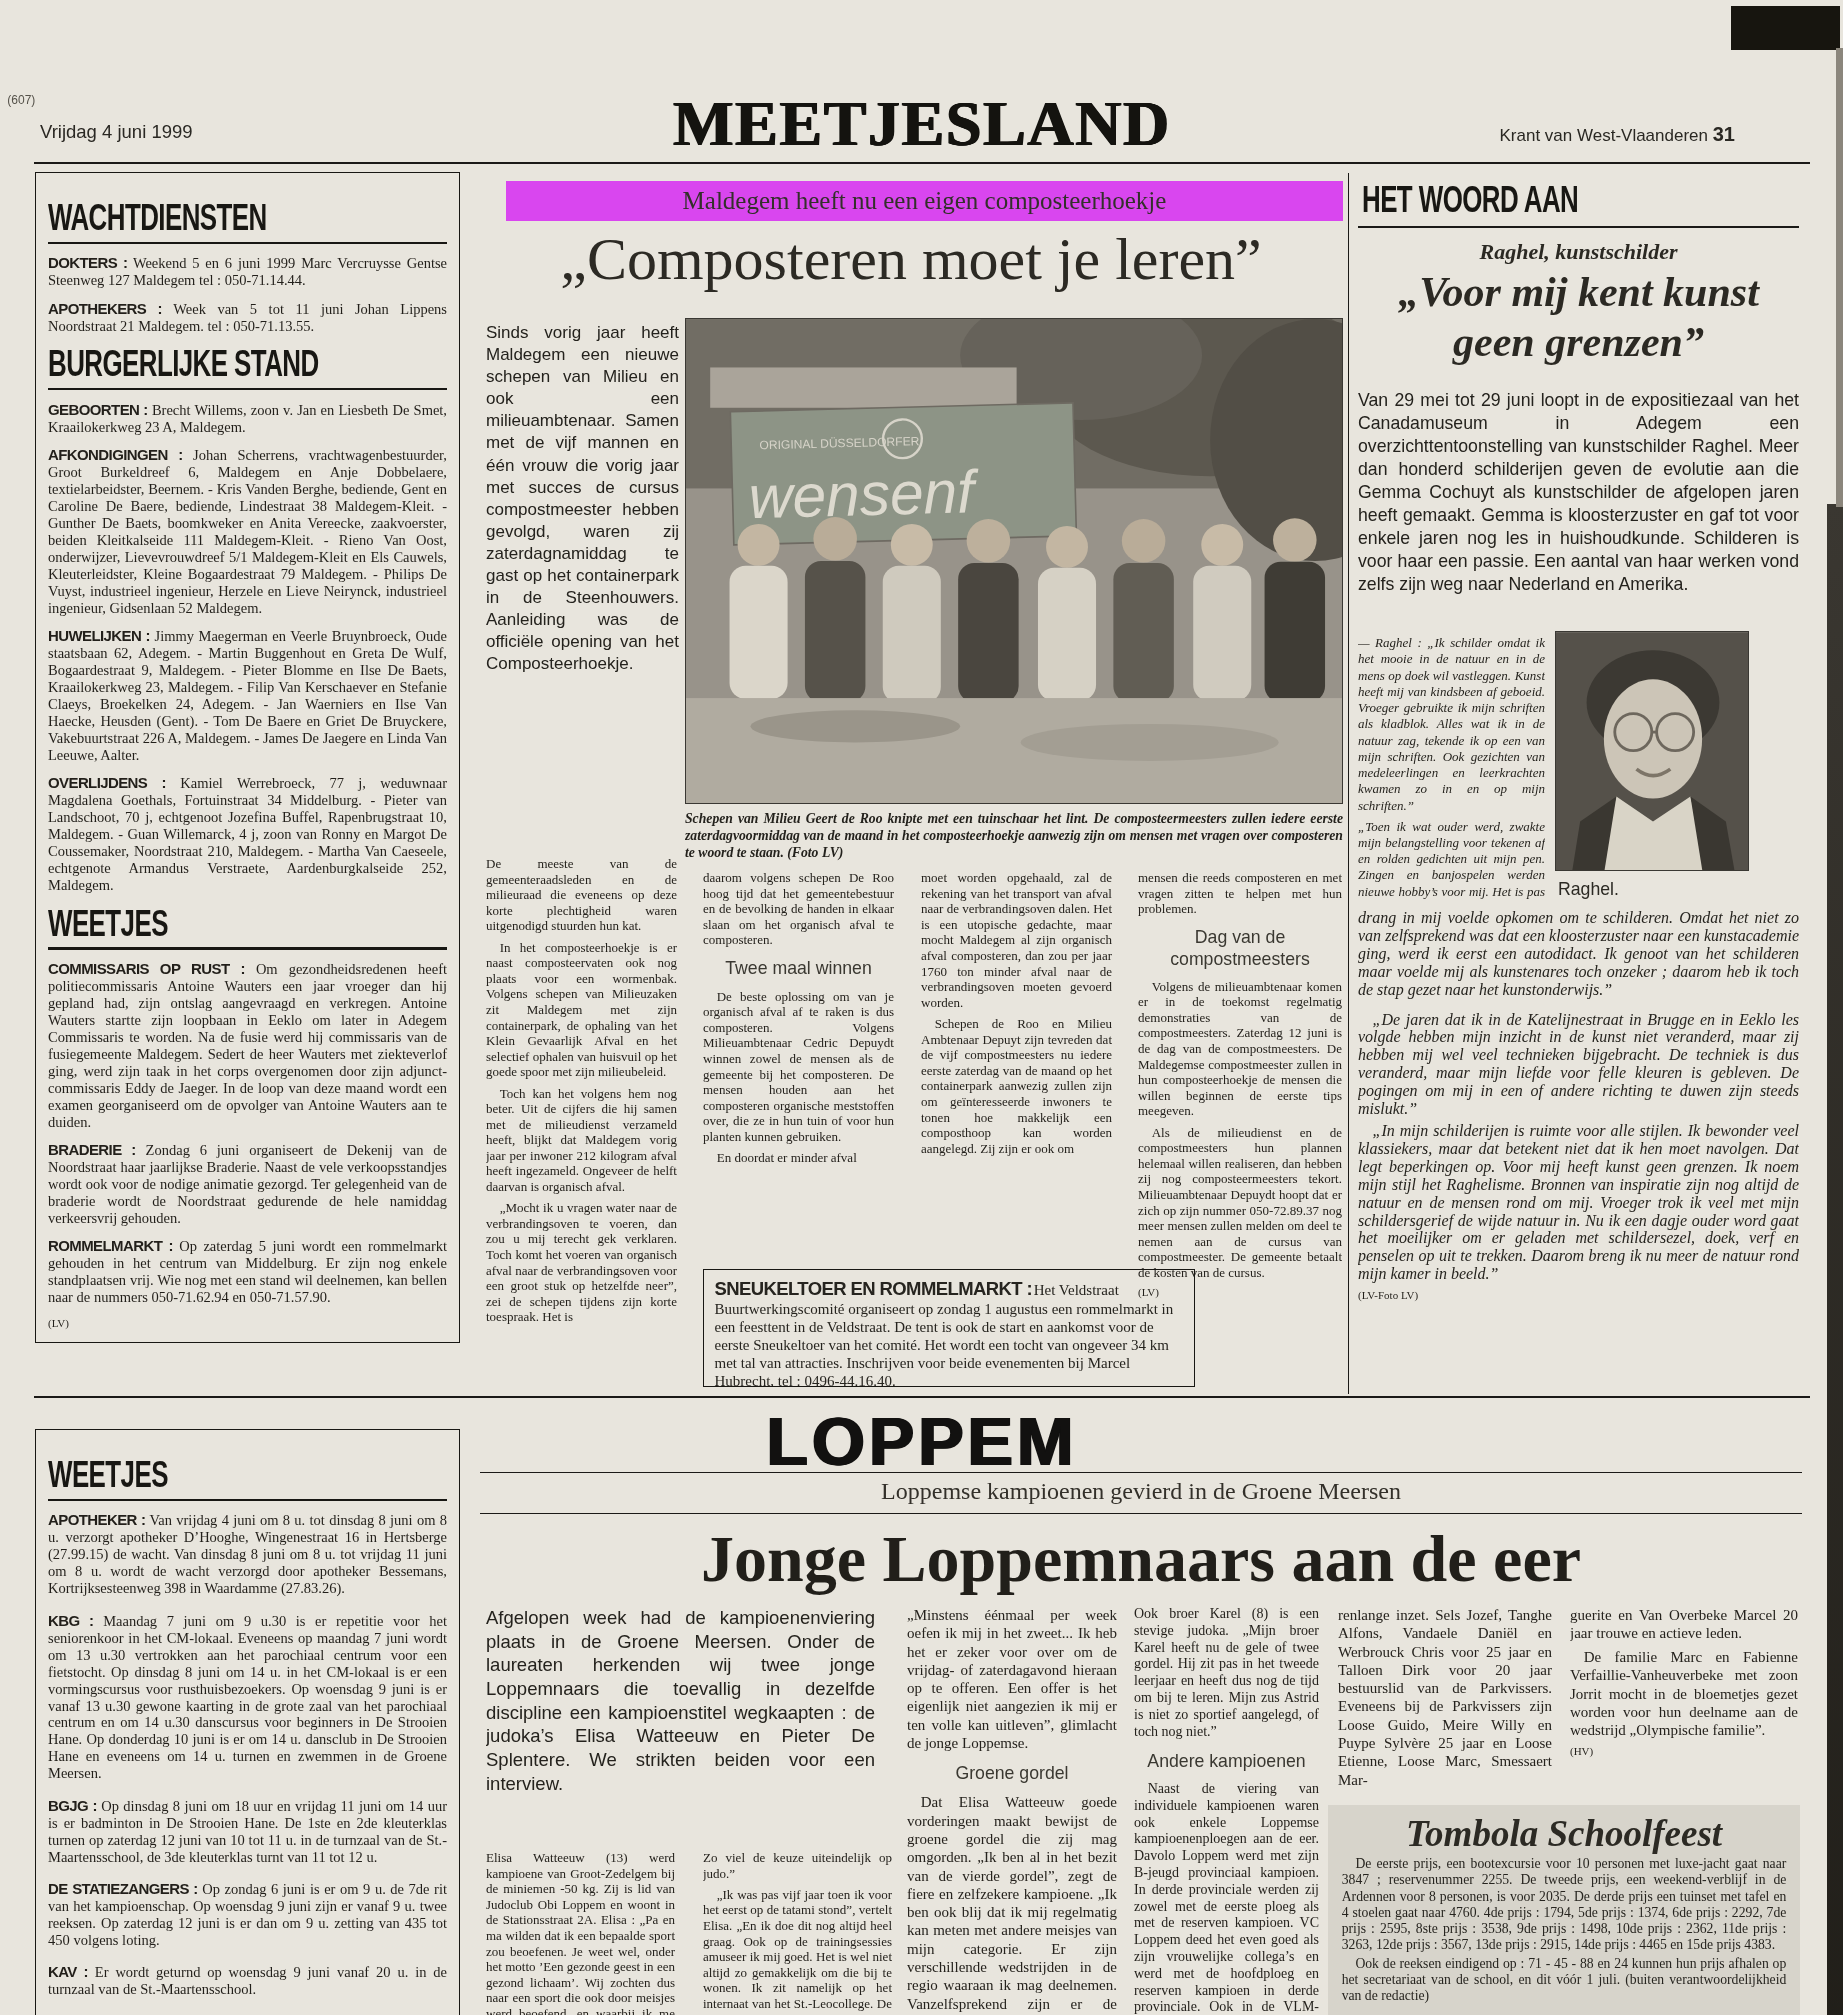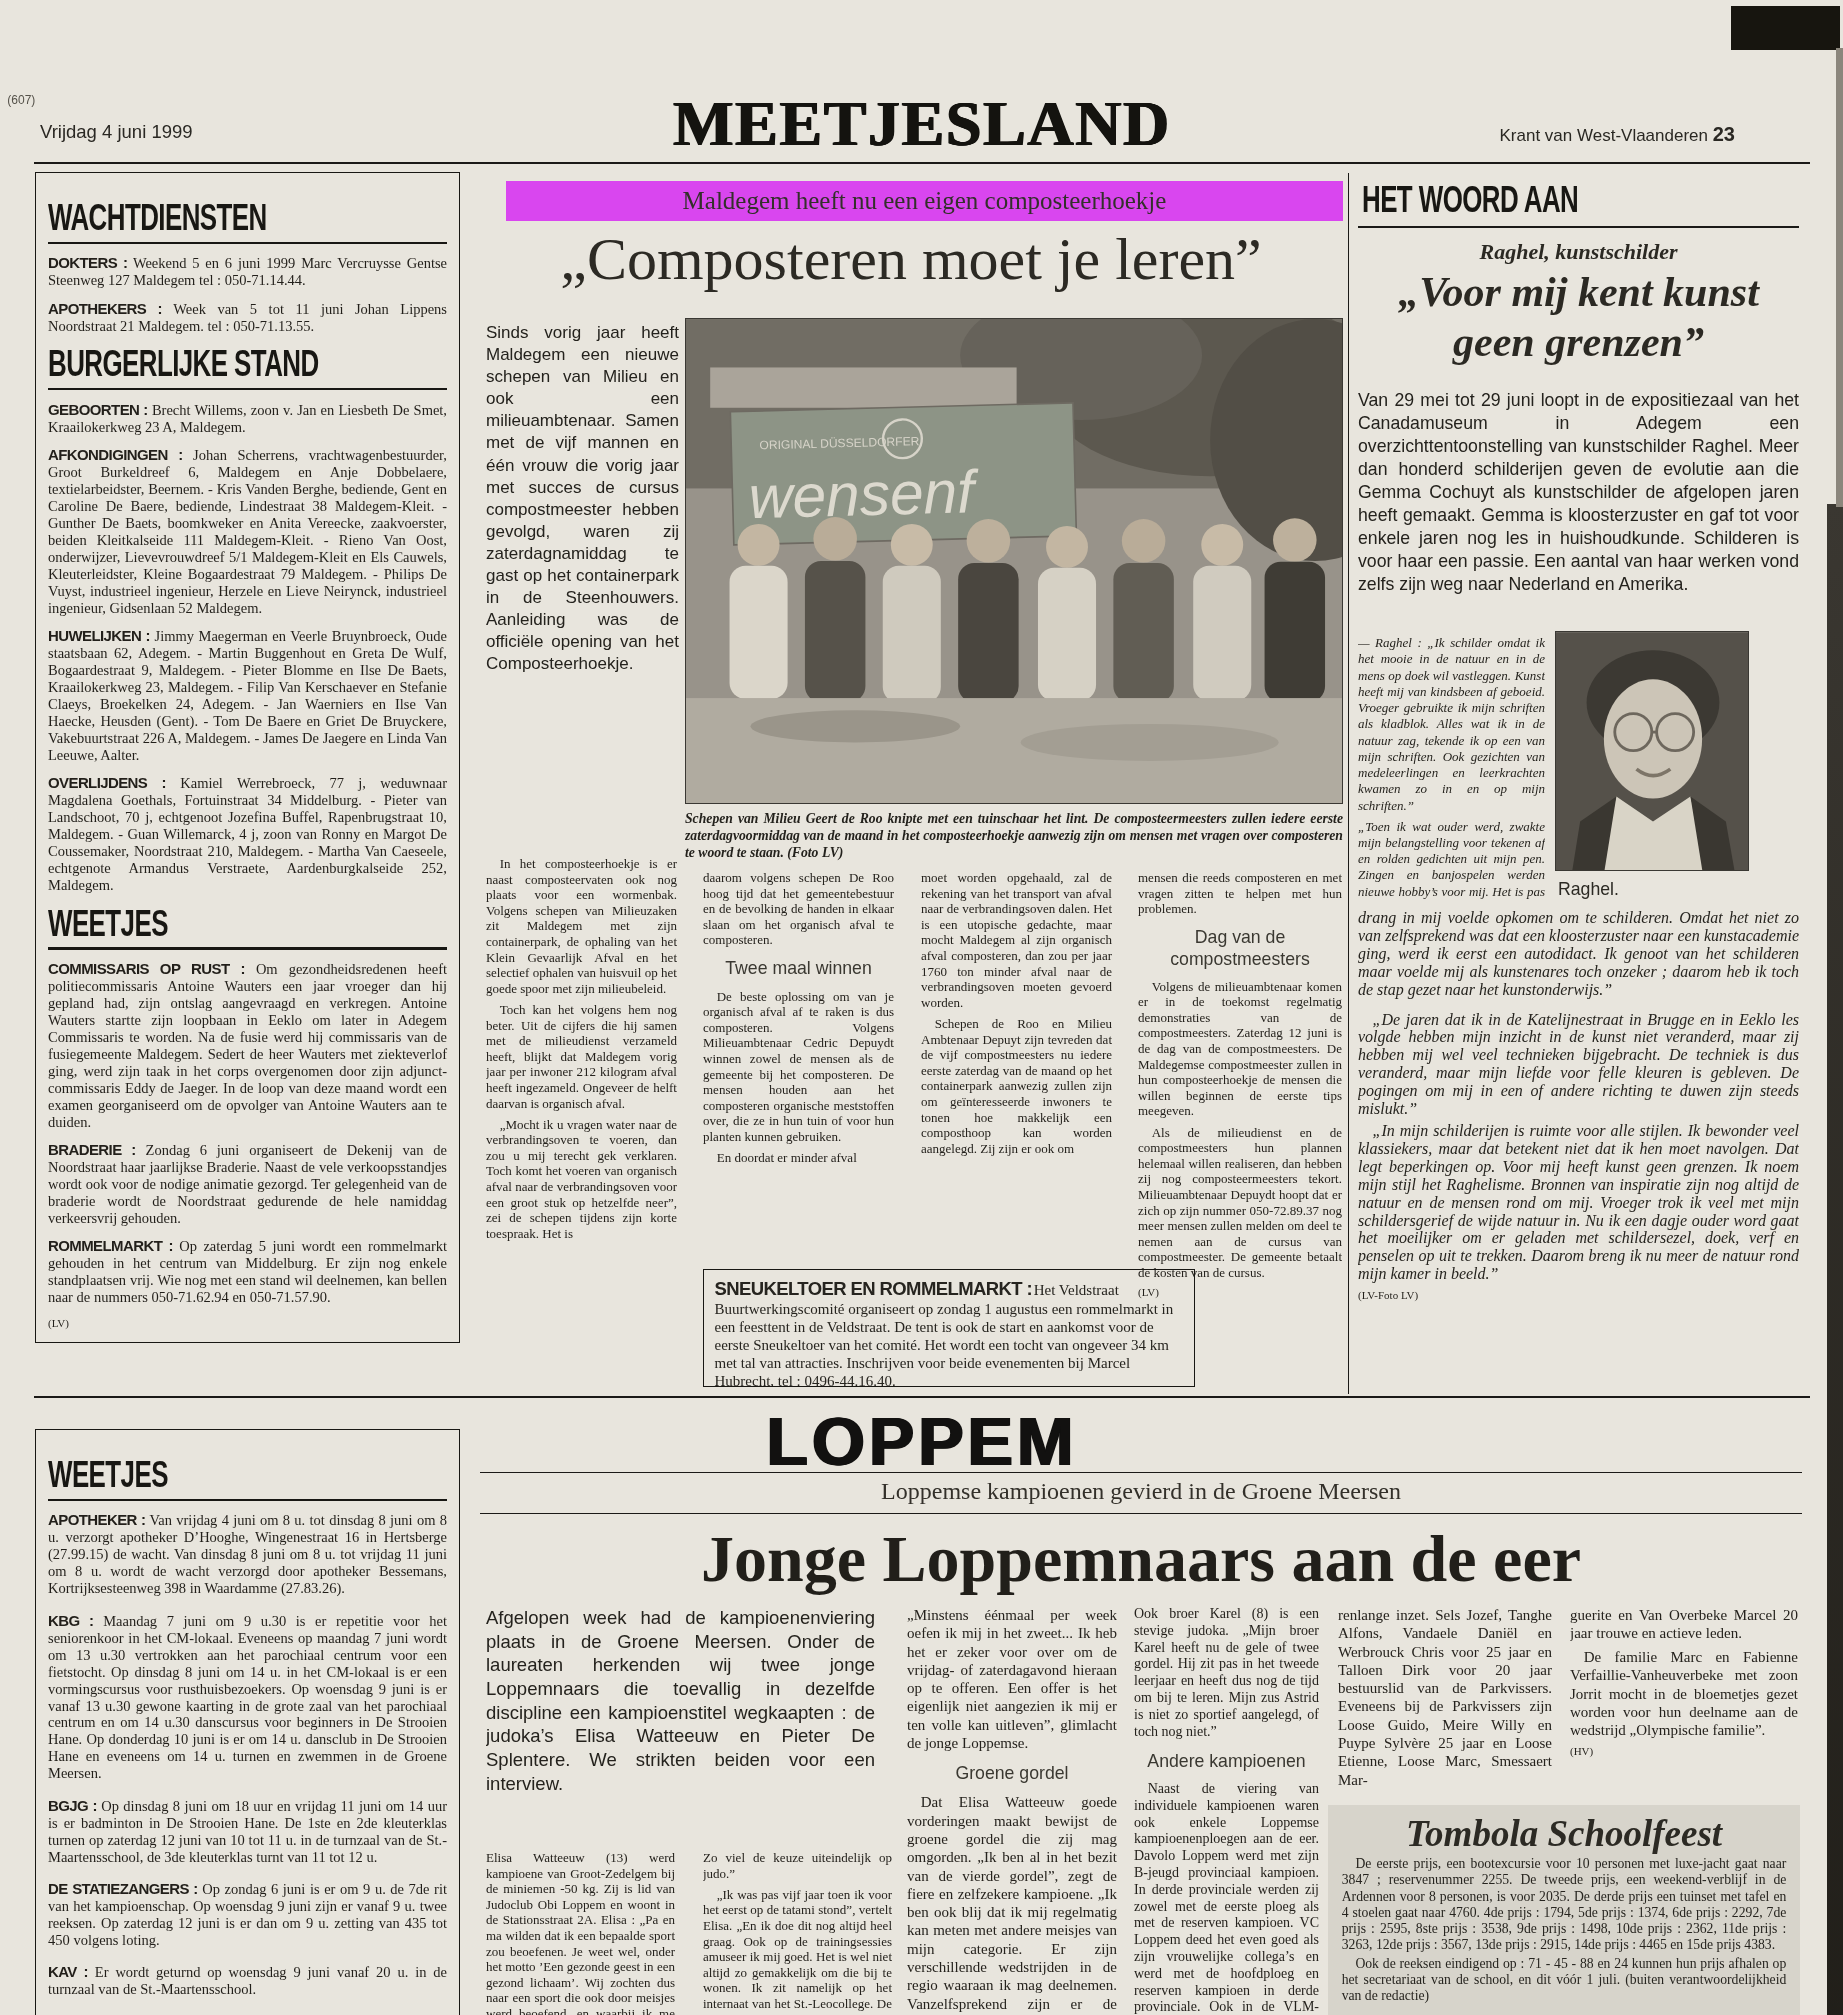--- a/index.html
+++ b/index.html
@@ -35,21 +35,21 @@
 </style>
 </head>
 <body>
 
 <div class="abs sans" style="left:7.3px;top:93px;font-size:12px;color:#55524a">(607)</div>
 <div class="abs sans" style="left:40px;top:121px;font-size:18.5px;color:#2a2823">Vrijdag 4 juni 1999</div>
 <div class="abs serif ctr" style="left:0;width:1844px;top:87px;font-size:64px;font-weight:bold;letter-spacing:1.6px;color:#14130f;
             text-shadow:0.8px 0 #14130f,-0.8px 0 #14130f,0 0.4px #14130f">MEETJESLAND</div>
 <div class="abs sans" style="right:109px;top:123px;font-size:17px;color:#2a2823">
   <span>Krant van West-Vlaanderen</span>
-  <b style="font-size:20px">23</b>
+  <b style="font-size:20px">31</b>
 </div>
 <div class="rule" style="left:34px;top:162px;width:1776px;height:2px"></div>
 
 <div class="abs" style="left:1731px;top:6px;width:109px;height:44px;background:#17150f"></div>
 <div class="abs" style="left:1827px;top:504px;width:16.5px;height:2194px;background:linear-gradient(#3a3731,#16140f)"></div>
 <div class="abs" style="left:1836px;top:48px;width:7.7px;height:459px;background:#8b867c"></div>
 
 <div class="abs boxcol" style="left:35px;top:172px;width:425px;height:1171px">
   <div class="bighead">WACHTDIENSTEN</div>
   <div class="hr"></div>
@@ -133,20 +133,21 @@
     </g>
     <rect y="940" width="1632" height="265" fill="#b0aba0"></rect>
     <ellipse cx="420" cy="1010" rx="260" ry="40" fill="#9a958a"></ellipse>
     <ellipse cx="1150" cy="1050" rx="320" ry="46" fill="#a39e93"></ellipse>
   </svg>
 </div>
 
 <div class="abs serif caption-it just" style="left:685px;top:810px;width:658px;height:58px;font-size:13.7px;line-height:1.25;overflow:hidden">Schepen van Milieu Geert de Roo knipte met een tuinschaar het lint. De composteermeesters zullen iedere eerste zaterdagvoormiddag van de maand in het composteerhoekje aanwezig zijn om mensen met vragen over composteren te woord te staan. (Foto LV)</div>
 
 <div class="abs bodycol" style="left:486px;top:856px;width:191px;height:502px">
+  <p class="noind">De meeste van de gemeenteraadsleden en de milieuraad die eveneens op deze korte plechtigheid waren uitgenodigd stuurden hun kat.</p>
   <p>In het composteerhoekje is er naast composteervaten ook nog plaats voor een wormenbak. Volgens schepen van Milieuzaken zit Maldegem met zijn containerpark, de ophaling van het Klein Gevaarlijk Afval en het selectief ophalen van huisvuil op het goede spoor met zijn milieubeleid.</p>
   <p>Toch kan het volgens hem nog beter. Uit de cijfers die hij samen met de milieudienst verzameld heeft, blijkt dat Maldegem vorig jaar per inwoner 212 kilogram afval heeft ingezameld. Ongeveer de helft daarvan is organisch afval.</p>
   <p>„Mocht ik u vragen water naar de verbrandingsoven te voeren, dan zou u mij terecht gek verklaren. Toch komt het voeren van organisch afval naar de verbrandingsoven voor een groot stuk op hetzelfde neer”, zei de schepen tijdens zijn korte toespraak. Het is</p>
 </div>
 <div class="abs bodycol" style="left:703px;top:870px;width:191px;height:393px">
   <p class="noind">daarom volgens schepen De Roo hoog tijd dat het gemeentebestuur en de bevolking de handen in elkaar slaan om het organisch afval te composteren.</p>
   <div class="subhead">Twee maal winnen</div>
   <p>De beste oplossing om van je organisch afval af te raken is dus composteren. Volgens Milieuambtenaar Cedric Depuydt winnen zowel de mensen als de gemeente bij het composteren. De mensen houden aan het composteren organische meststoffen over, die ze in hun tuin of voor hun planten kunnen gebruiken.</p>
   <p>En doordat er minder afval</p>
 </div>

